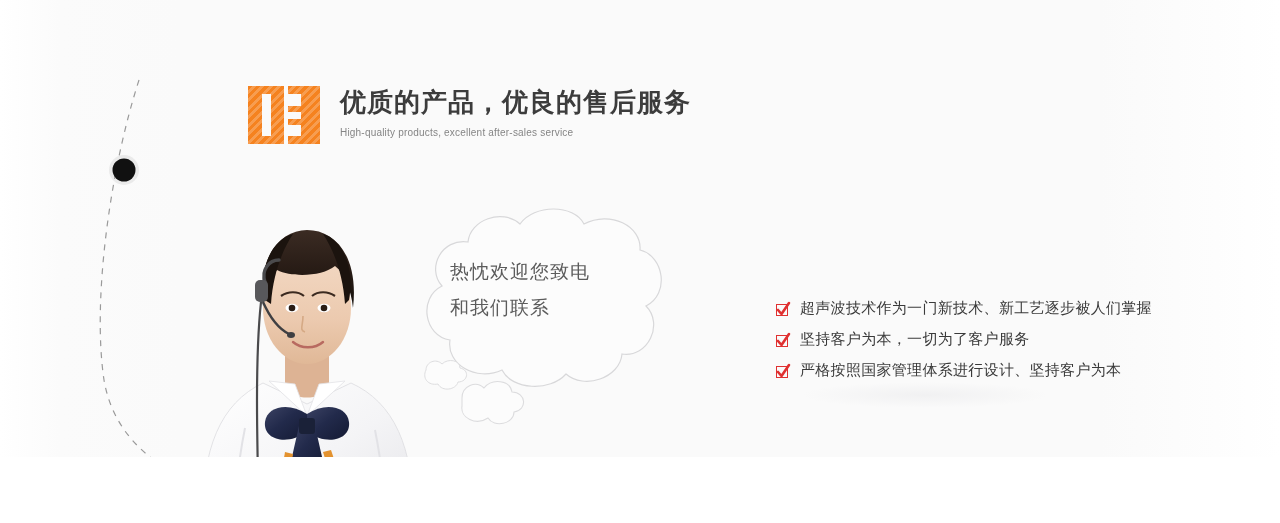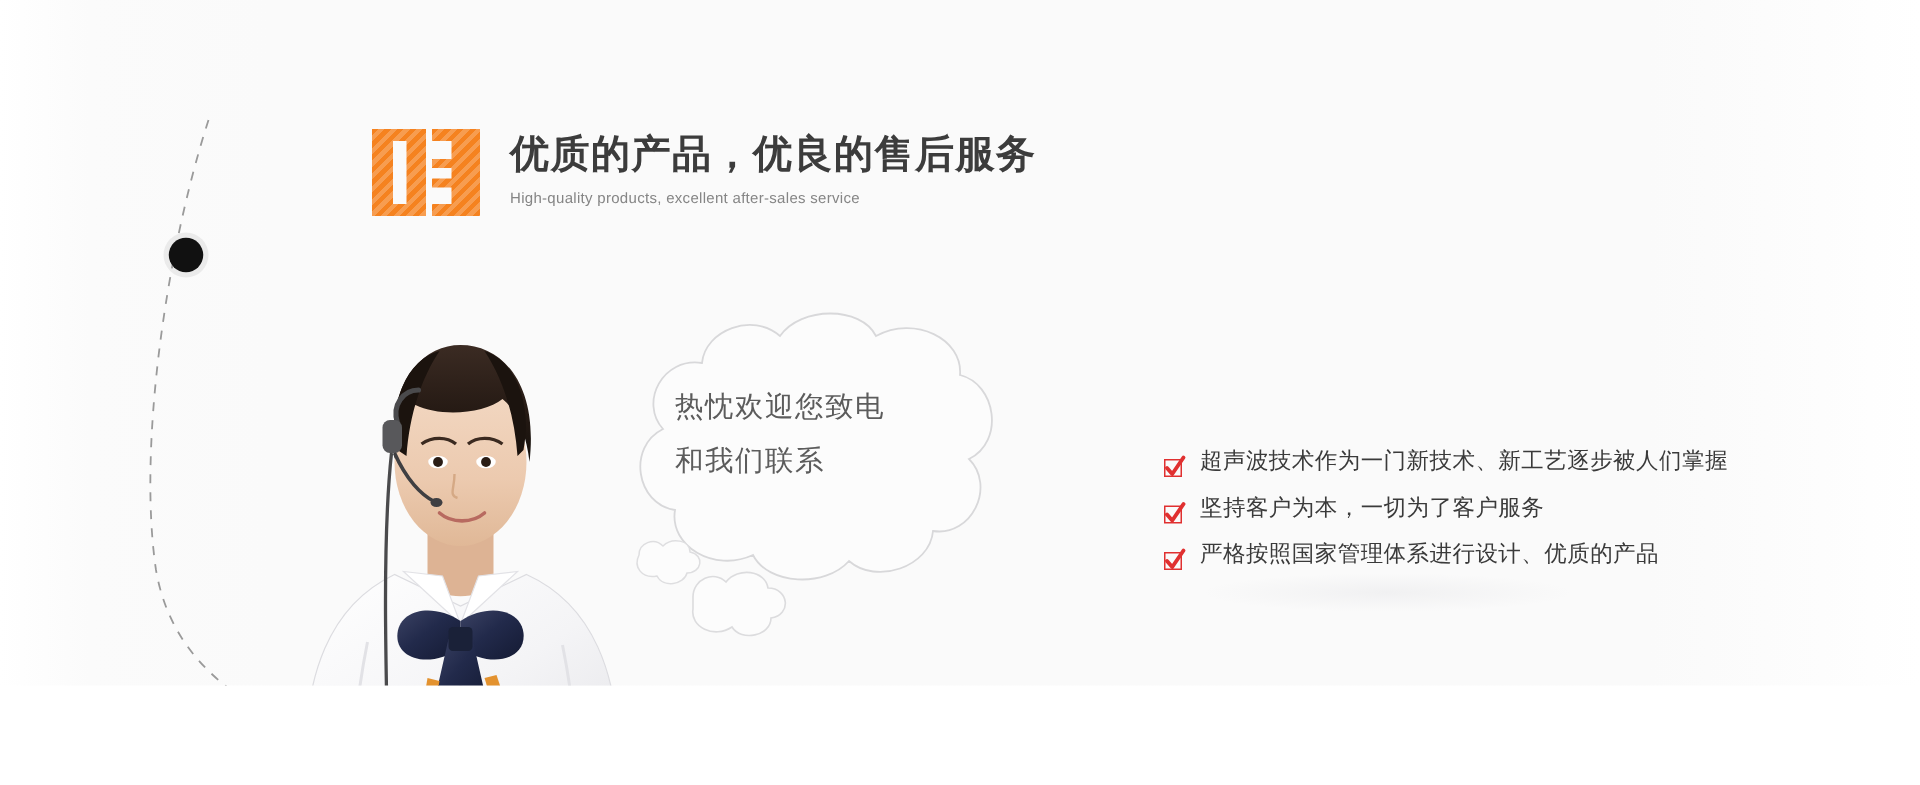--- a/index.html
+++ b/index.html
@@ -125,21 +125,21 @@
 
   
   .bullets {
     position: absolute;
     left: 776px;
     top: 298px;
     width: 430px;
   }
   .bullet-row {
     display: flex;
-    align-items: flex-end;
+    align-items: center;
     margin-bottom: 11px;
     line-height: 20px;
   }
   .check-box {
     position: relative;
     flex: none;
     width: 12px;
     height: 12px;
     margin-top: 4px;
     margin-right: 12px;
@@ -343,18 +343,18 @@
       </span>
       <span class="bullet-label">坚持客户为本，一切为了客户服务</span>
     </div>
 
     <div class="bullet-row">
       <span class="check-box">
         <svg width="16" height="18" viewBox="0 0 16 18">
           <path d="M 3 9 L 6.5 13 L 14 2" fill="none" stroke="#e03030" stroke-width="2.6" stroke-linecap="round" stroke-linejoin="round"></path>
         </svg>
       </span>
-      <span class="bullet-label">严格按照国家管理体系进行设计、优质的产品</span>
+      <span class="bullet-label">严格按照国家管理体系进行设计、坚持客户为本</span>
     </div>
 
   </div>
 
 </div>
 
 </body></html>

